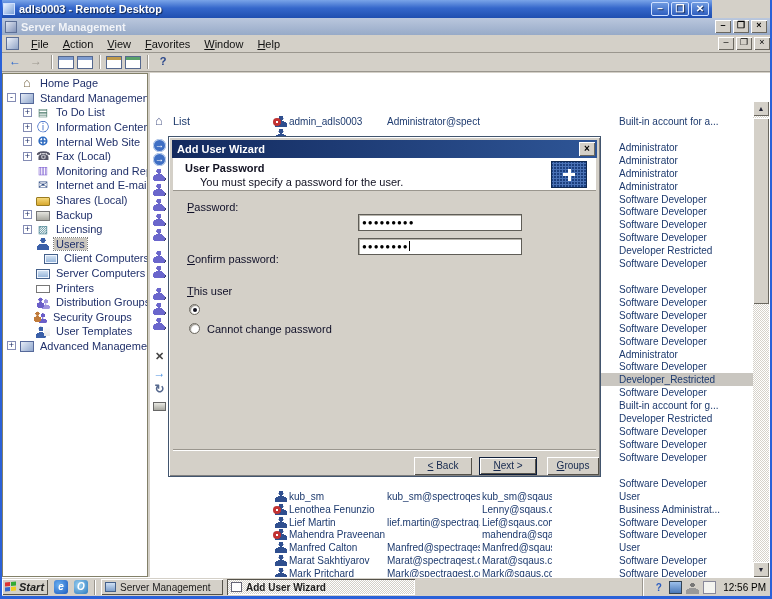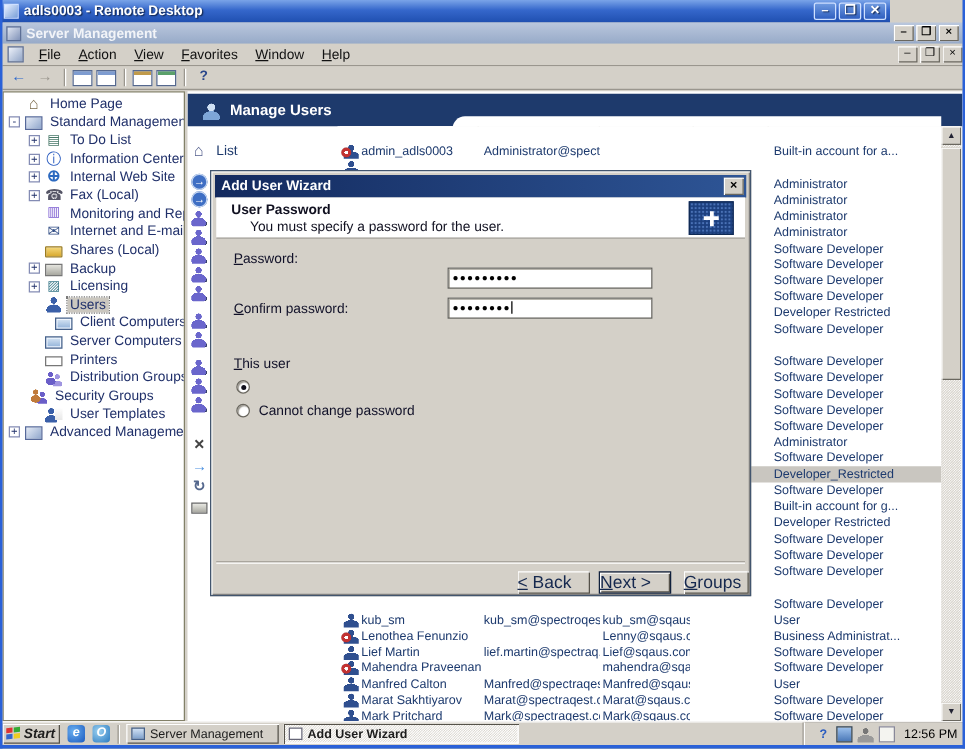--- a/index.html
+++ b/index.html
@@ -155,21 +155,21 @@
     font-size:8px;letter-spacing:1px;line-height:15px;padding-left:3px;color:#000;white-space:nowrap}
   .caret{display:inline-block;width:1px;height:10px;background:#000;vertical-align:-2px}
   .radio{position:absolute;left:20px;width:11px;height:11px;border-radius:50%;background:#fff;
     border:1px solid #6a675f;box-shadow:inset 1px 1px 1px #9a968e}
   .radio.on::after{content:"";position:absolute;left:2.5px;top:2.5px;width:4px;height:4px;border-radius:50%;background:#10101c}
   .radio-label{position:absolute;left:38px;color:#101028}
   #dlg-sepline{position:absolute;left:4px;right:4px;top:312px;height:2px;
     border-top:1px solid #9a968e;border-bottom:1px solid #fff}
   .dbtn{position:absolute;top:320px;width:58px;height:18px;background:#d4d0c8;
     box-shadow:inset 1px 1px 0 #fff,inset -1px -1px 0 #55524a;
-    font-size:14px;text-align:left;line-height:17px;color:#15284e}
+    font-size:10px;text-align:center;line-height:17px;color:#15284e}
   .dbtn::first-letter{text-decoration:underline}
   .dbtn.default{border:1px solid #10203c;line-height:15px}
 
   
   #taskbar{position:absolute;left:0;top:577px;width:772px;height:19px;background:#d4d0c8;
     border-top:1px solid #fff;display:flex;align-items:center}
   #startbtn{width:46px;height:16px;margin-left:2px;background:#d4d0c8;
     box-shadow:inset 1px 1px 0 #fff,inset -1px -1px 0 #55524a;
     display:flex;align-items:center;padding-left:3px;font-weight:bold;font-style:italic;gap:3px}
   .flag{width:11px;height:10px;flex:none;transform:skewY(-6deg);
@@ -324,43 +324,38 @@
       <div class="tree-item" style="padding-left: 20px;">
         <span class="exp exp-none"></span>
         <span class="tico tico-printer"></span>
         <span style="padding: 0px 2px;">Printers</span>
       </div>
       <div class="tree-item" style="padding-left: 20px;">
         <span class="exp exp-none"></span>
         <span class="tico tico-group"></span>
         <span style="padding: 0px 2px;">Distribution Groups</span>
       </div>
-      <div class="tree-item" style="padding-left: 8px;">
+      <div class="tree-item" style="padding-left: 17px;">
         <span class="exp exp-none"></span>
         <span class="tico tico-group2"></span>
         <span style="padding: 0px 2px;">Security Groups</span>
       </div>
       <div class="tree-item" style="padding-left: 20px;">
         <span class="exp exp-none"></span>
         <span class="tico tico-template"></span>
         <span style="padding: 0px 2px;">User Templates</span>
       </div>
       <div class="tree-item" style="padding-left: 4px;">
         <span class="exp exp-plus"></span>
         <span class="tico tico-console"></span>
         <span style="padding: 0px 2px;">Advanced Management</span>
       </div>
     </div>
 
   <div id="content">
-    <div id="banner">
-      <span class="banner-person"></span>
-      <span id="banner-title">Manage Users</span>
-      <div id="banner-tab"></div>
-    </div>
     <div id="home-link">
       <span class="home-ico">⌂</span>
       <span>List</span>
     </div>
     <div id="taskpad-icons">
         <span class="tpico tp-circle-arrow" style="top: 66px;"></span>
         <span class="tpico tp-circle-arrow" style="top: 80px;"></span>
         <span class="tpico tp-user-gear" style="top: 95px;"></span>
         <span class="tpico tp-user-gear" style="top: 110px;"></span>
         <span class="tpico tp-user-gear" style="top: 125px;"></span>
@@ -543,21 +538,21 @@
     </div>
     <div id="dlg-head">
       <span id="dlg-heading">User Password</span>
       <span id="dlg-sub">You must specify a password for the user.</span>
       <span id="dlg-art"></span>
     </div>
     <div class="dlg-label" style="top:64px">Password:</div>
     <div class="dlg-input" style="top:77px">
       <span>●●●●●●●●●</span>
     </div>
-    <div class="dlg-label" style="top:104px">Confirm password:</div>
+    <div class="dlg-label" style="top:116px">Confirm password:</div>
     <div class="dlg-input" style="top:101px">
       <span>●●●●●●●●</span><span class="caret"></span>
     </div>
     <div class="dlg-label" style="top:148px">This user</div>
     <div class="radio on" style="top:167px"></div>
     <div class="radio" style="top:186px"></div>
     <div class="radio-label" style="top:186px">Cannot change password</div>
     <div id="dlg-sepline"></div>
     <div class="dbtn" style="left:245px">&lt; Back</div>
     <div class="dbtn default" style="left:310px">Next &gt;</div>

